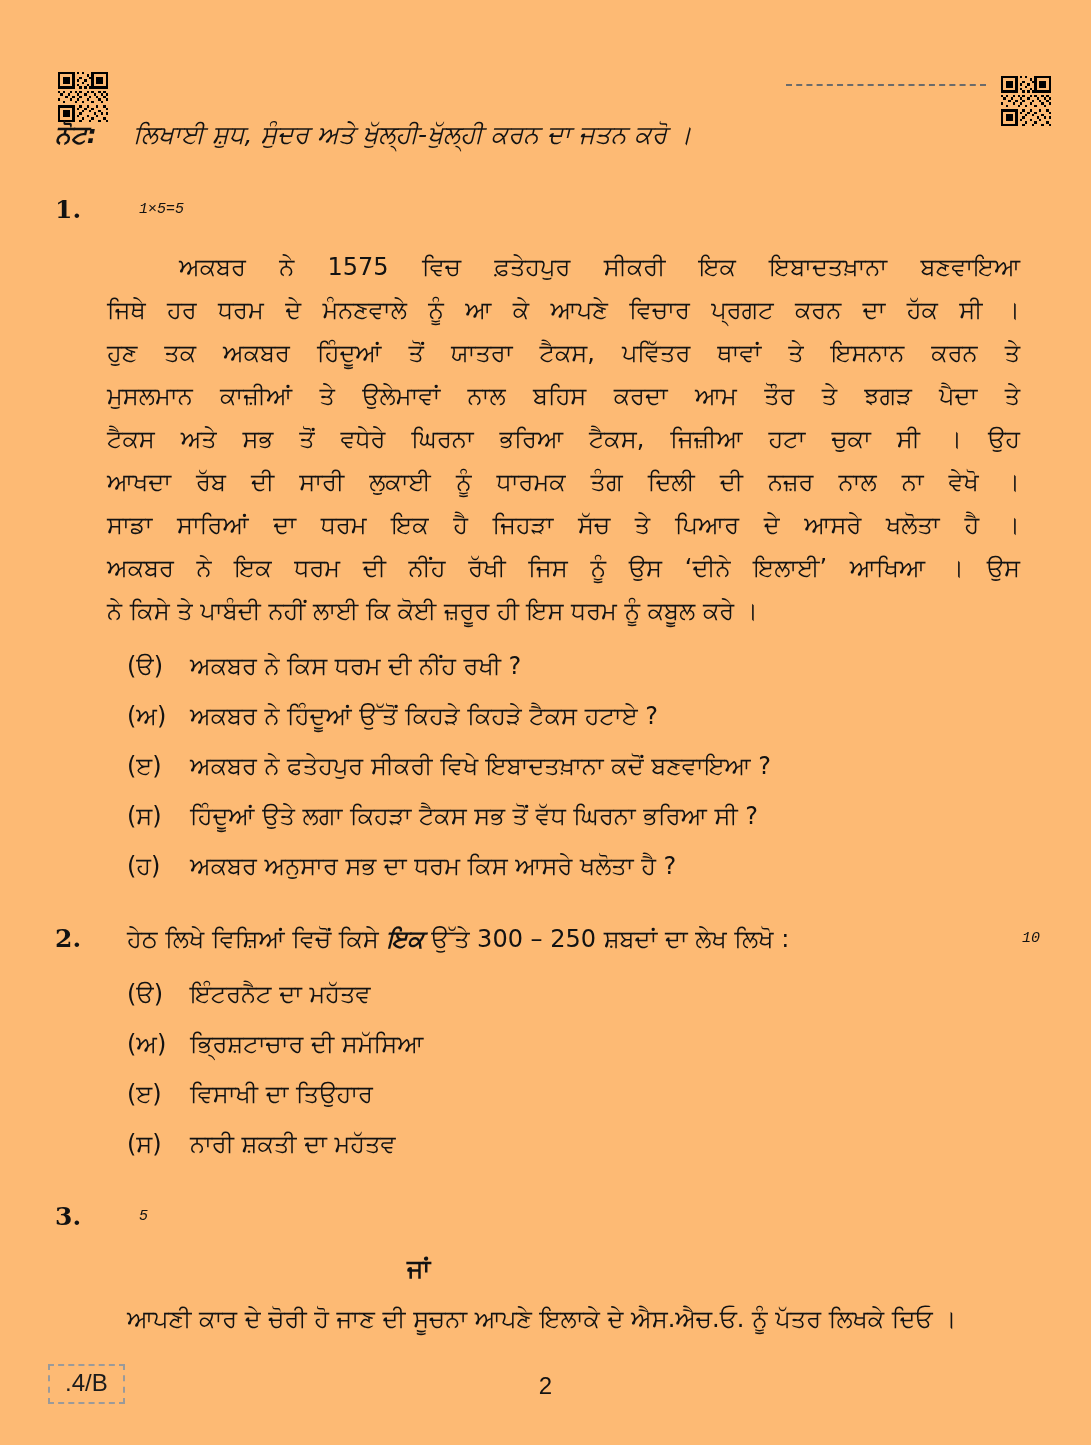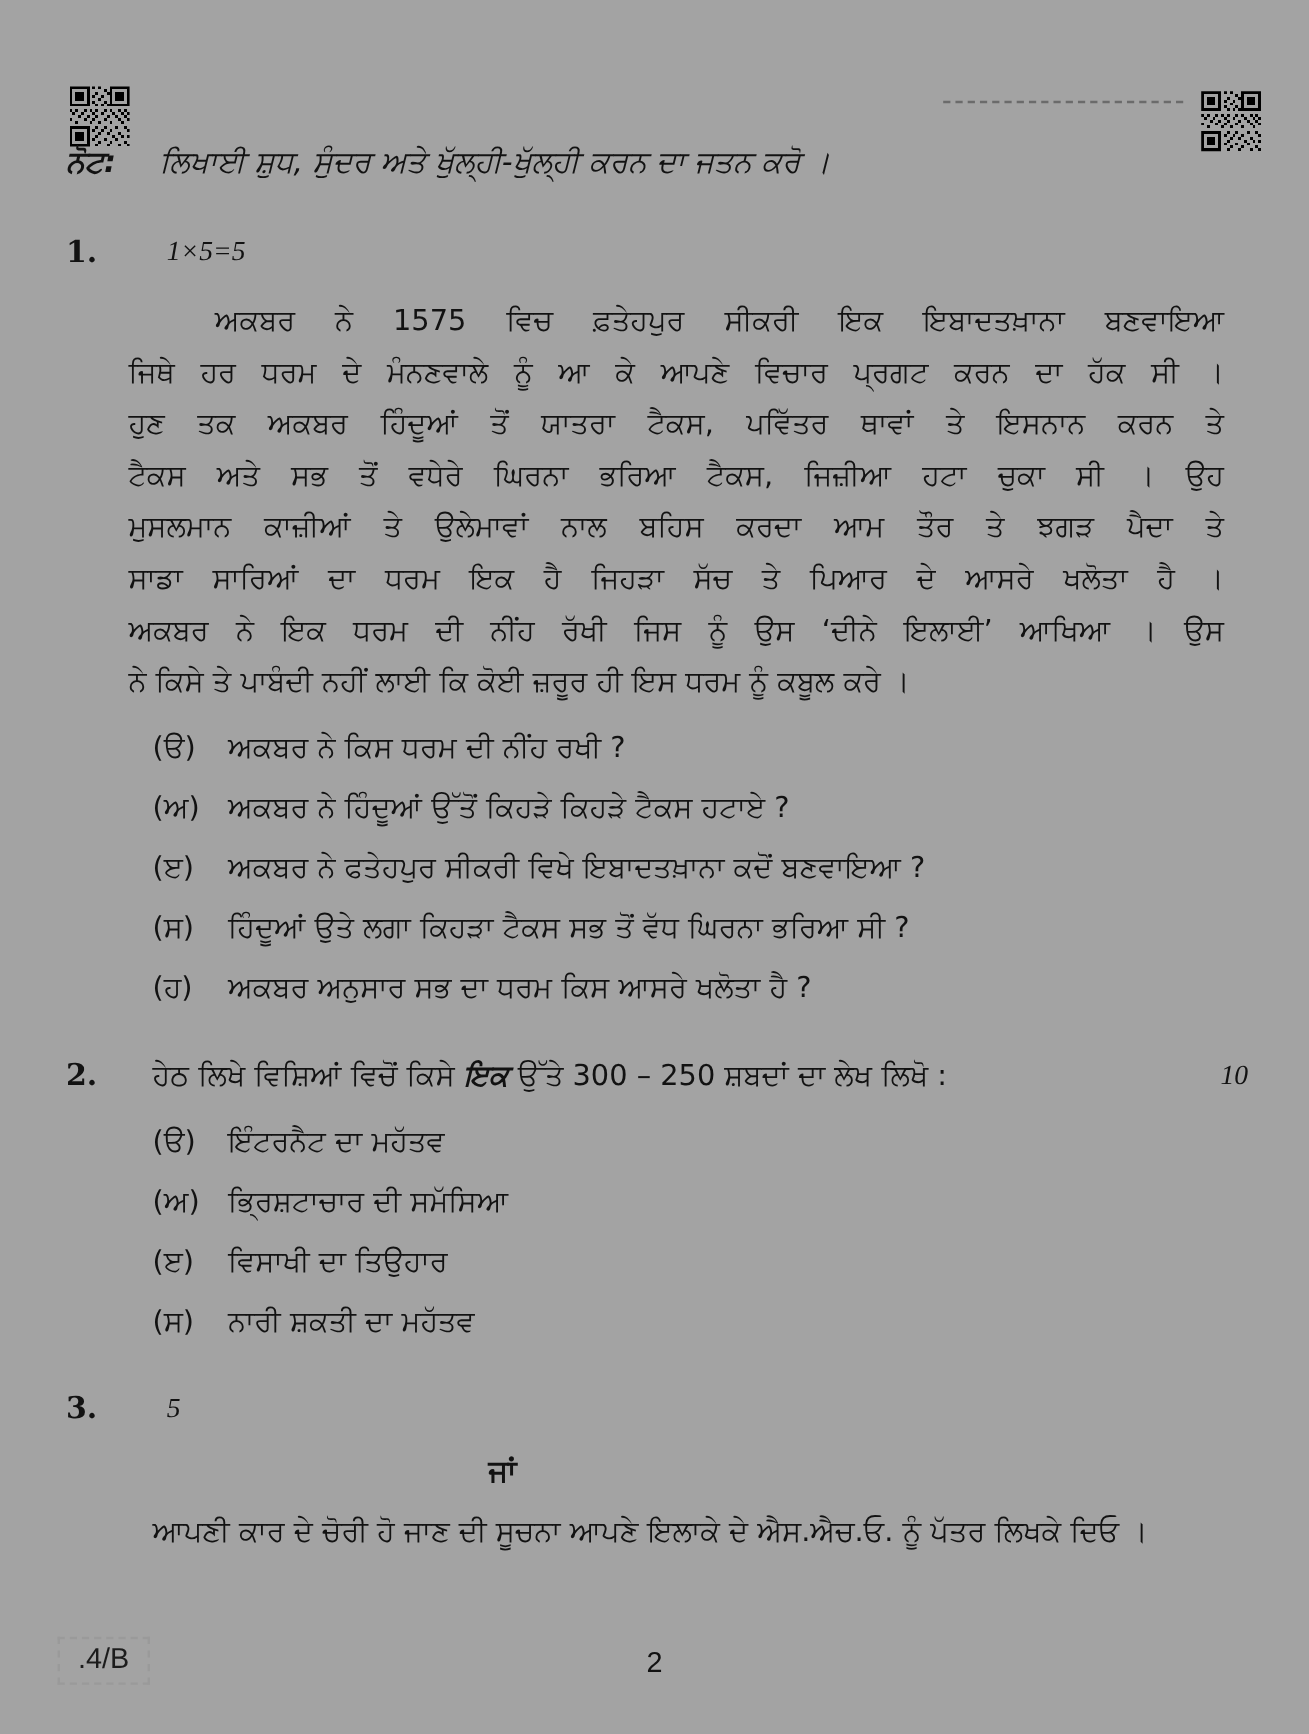--- a/index.html
+++ b/index.html
@@ -1,37 +1,37 @@
 <!DOCTYPE html>
 <html><head>
 <meta charset="utf-8">
 <style>
   html,body{margin:0;padding:0;background:#ffffff;}
   .page{
     position:relative;
     width:1091px;height:1445px;
-    background:#a3a3a3;
+    background:#fdba74;
     color:#121212;
     font-family:"DejaVu Sans","Liberation Sans",sans-serif;
     font-size:24px;
     overflow:hidden;
   }
   
   .qr{position:absolute;width:50px;height:50px;}
   .qr-left{left:58px;top:72px;}
   .qr-right{left:1001px;top:76px;}
   .dash-sep{position:absolute;left:786px;top:84px;width:200px;height:0;border-top:2px dashed #6b6b6b;}
   .note-row{position:absolute;left:55px;top:116px;width:985px;font-style:italic;font-size:25px;line-height:38px;}
   .note-label{font-weight:bold;display:inline-block;width:78px;}
   
   .content{position:absolute;left:55px;top:188px;width:985px;}
   .q-row{display:flex;align-items:flex-start;line-height:44px;}
   .q-num{flex:0 0 72px;font-family:"DejaVu Serif","Liberation Serif",serif;font-weight:bold;font-size:25px;}
   .q-text{flex:1 1 auto;}
-  .q-marks{flex:0 0 auto;font-family:Liberation Serif, serif;font-style:italic;font-size:23px;padding-left:12px;text-align:center;}
+  .q-marks{flex:0 0 auto;font-family:Liberation Mono, monospace;font-style:italic;font-size:15px;padding-left:12px;text-align:center;}
   .marks-bottom{align-self:flex-end;}
   .bold-italic{font-weight:bold;font-style:italic;}
   
   .passage{margin:14px 0 0 52px;width:913px;line-height:43px;}
   .p-line{text-align:justify;text-align-last:justify;white-space:normal;}
   .p-line.first{text-indent:72px;}
   .p-line.last{text-align:left;text-align-last:left;}
   
   .subq-list{margin:12px 0 0 72px;}
   .subq{display:flex;margin-top:16px;line-height:34px;}
@@ -235,22 +235,23 @@
 
     <div class="q-row">
       <span class="q-num">1.</span>
       <span class="q-marks">1×5=5</span>
     </div>
 
     <div class="passage">
       <div class="p-line first">ਅਕਬਰ ਨੇ 1575 ਵਿਚ ਫ਼ਤੇਹਪੁਰ ਸੀਕਰੀ ਇਕ ਇਬਾਦਤਖ਼ਾਨਾ ਬਣਵਾਇਆ</div>
       <div class="p-line">ਜਿਥੇ ਹਰ ਧਰਮ ਦੇ ਮੰਨਣਵਾਲੇ ਨੂੰ ਆ ਕੇ ਆਪਣੇ ਵਿਚਾਰ ਪ੍ਰਗਟ ਕਰਨ ਦਾ ਹੱਕ ਸੀ ।</div>
       <div class="p-line">ਹੁਣ ਤਕ ਅਕਬਰ ਹਿੰਦੂਆਂ ਤੋਂ ਯਾਤਰਾ ਟੈਕਸ, ਪਵਿੱਤਰ ਥਾਵਾਂ ਤੇ ਇਸਨਾਨ ਕਰਨ ਤੇ</div>
+      <div class="p-line">ਮੁਸਲਮਾਨ ਕਾਜ਼ੀਆਂ ਤੇ ਉਲੇਮਾਵਾਂ ਨਾਲ ਬਹਿਸ ਕਰਦਾ ਆਮ ਤੌਰ ਤੇ ਝਗੜ ਪੈਦਾ ਤੇ</div>
       <div class="p-line">ਟੈਕਸ ਅਤੇ ਸਭ ਤੋਂ ਵਧੇਰੇ ਘਿਰਨਾ ਭਰਿਆ ਟੈਕਸ, ਜਿਜ਼ੀਆ ਹਟਾ ਚੁਕਾ ਸੀ । ਉਹ</div>
-      <div class="p-line">ਮੁਸਲਮਾਨ ਕਾਜ਼ੀਆਂ ਤੇ ਉਲੇਮਾਵਾਂ ਨਾਲ ਬਹਿਸ ਕਰਦਾ ਆਮ ਤੌਰ ਤੇ ਝਗੜ ਪੈਦਾ ਤੇ</div>
+      <div class="p-line">ਆਖਦਾ ਰੱਬ ਦੀ ਸਾਰੀ ਲੁਕਾਈ ਨੂੰ ਧਾਰਮਕ ਤੰਗ ਦਿਲੀ ਦੀ ਨਜ਼ਰ ਨਾਲ ਨਾ ਵੇਖੋ ।</div>
       <div class="p-line">ਸਾਡਾ ਸਾਰਿਆਂ ਦਾ ਧਰਮ ਇਕ ਹੈ ਜਿਹੜਾ ਸੱਚ ਤੇ ਪਿਆਰ ਦੇ ਆਸਰੇ ਖਲੋਤਾ ਹੈ ।</div>
       <div class="p-line">ਅਕਬਰ ਨੇ ਇਕ ਧਰਮ ਦੀ ਨੀਂਹ ਰੱਖੀ ਜਿਸ ਨੂੰ ਉਸ ‘ਦੀਨੇ ਇਲਾਈ’ ਆਖਿਆ । ਉਸ</div>
       <div class="p-line last">ਨੇ ਕਿਸੇ ਤੇ ਪਾਬੰਦੀ ਨਹੀਂ ਲਾਈ ਕਿ ਕੋਈ ਜ਼ਰੂਰ ਹੀ ਇਸ ਧਰਮ ਨੂੰ ਕਬੂਲ ਕਰੇ ।</div>
     </div>
 
     <div class="subq-list">
       <div class="subq">
         <span class="subq-label">(ੳ)</span>
         <span class="subq-text">ਅਕਬਰ ਨੇ ਕਿਸ ਧਰਮ ਦੀ ਨੀਂਹ ਰਖੀ ?</span>
       </div>

